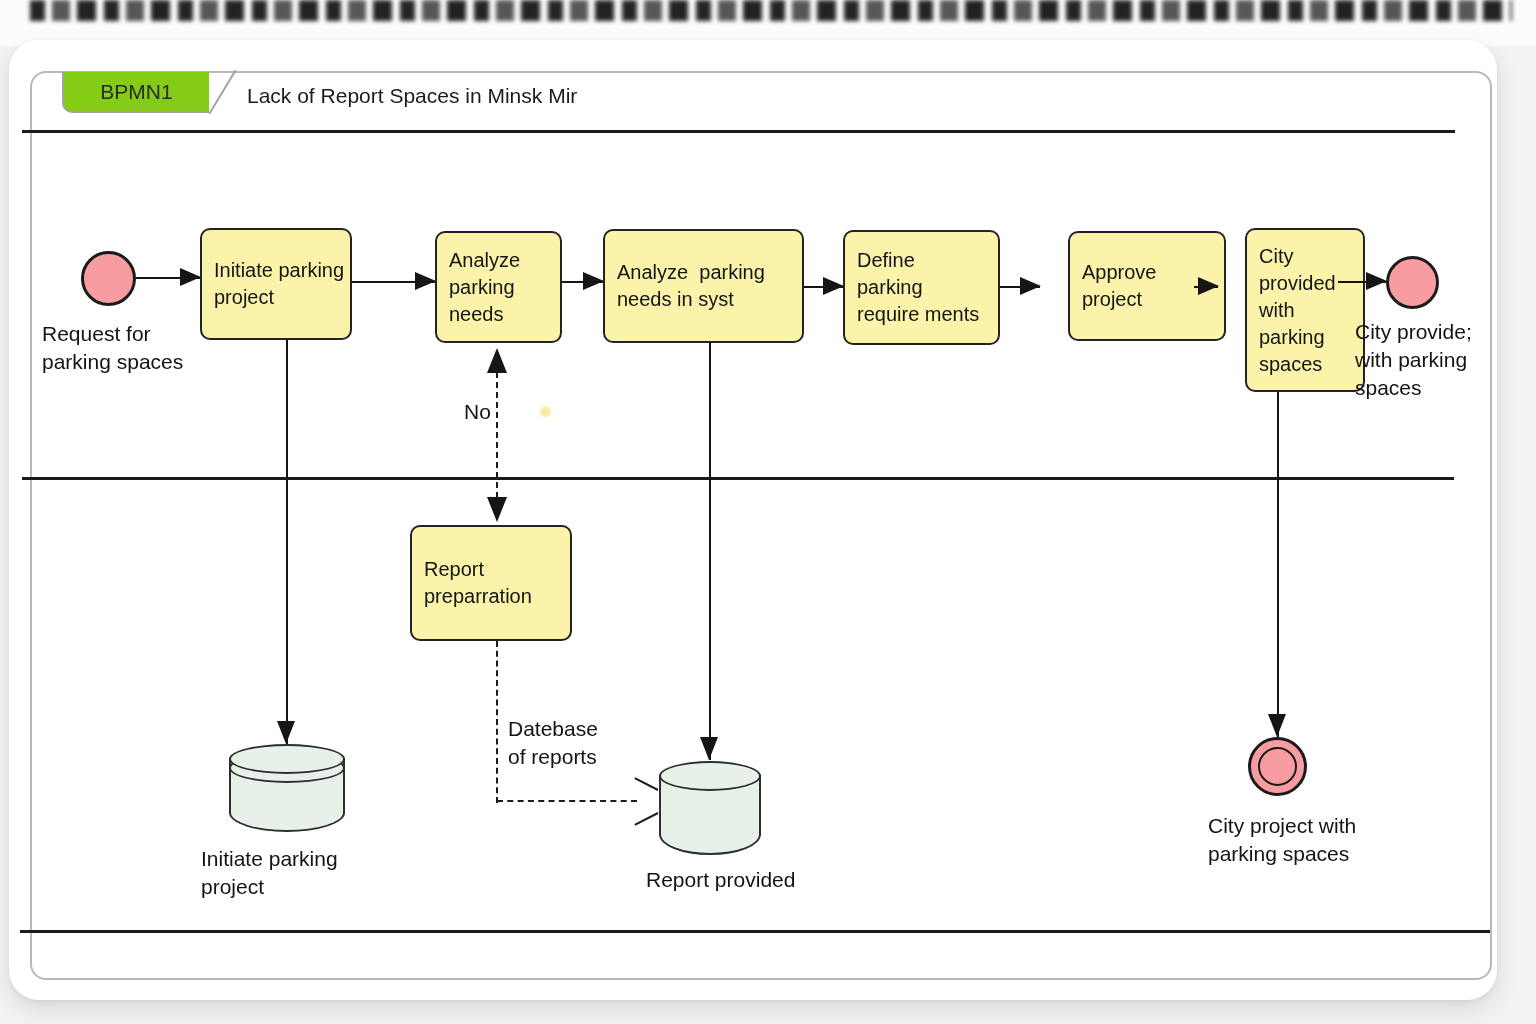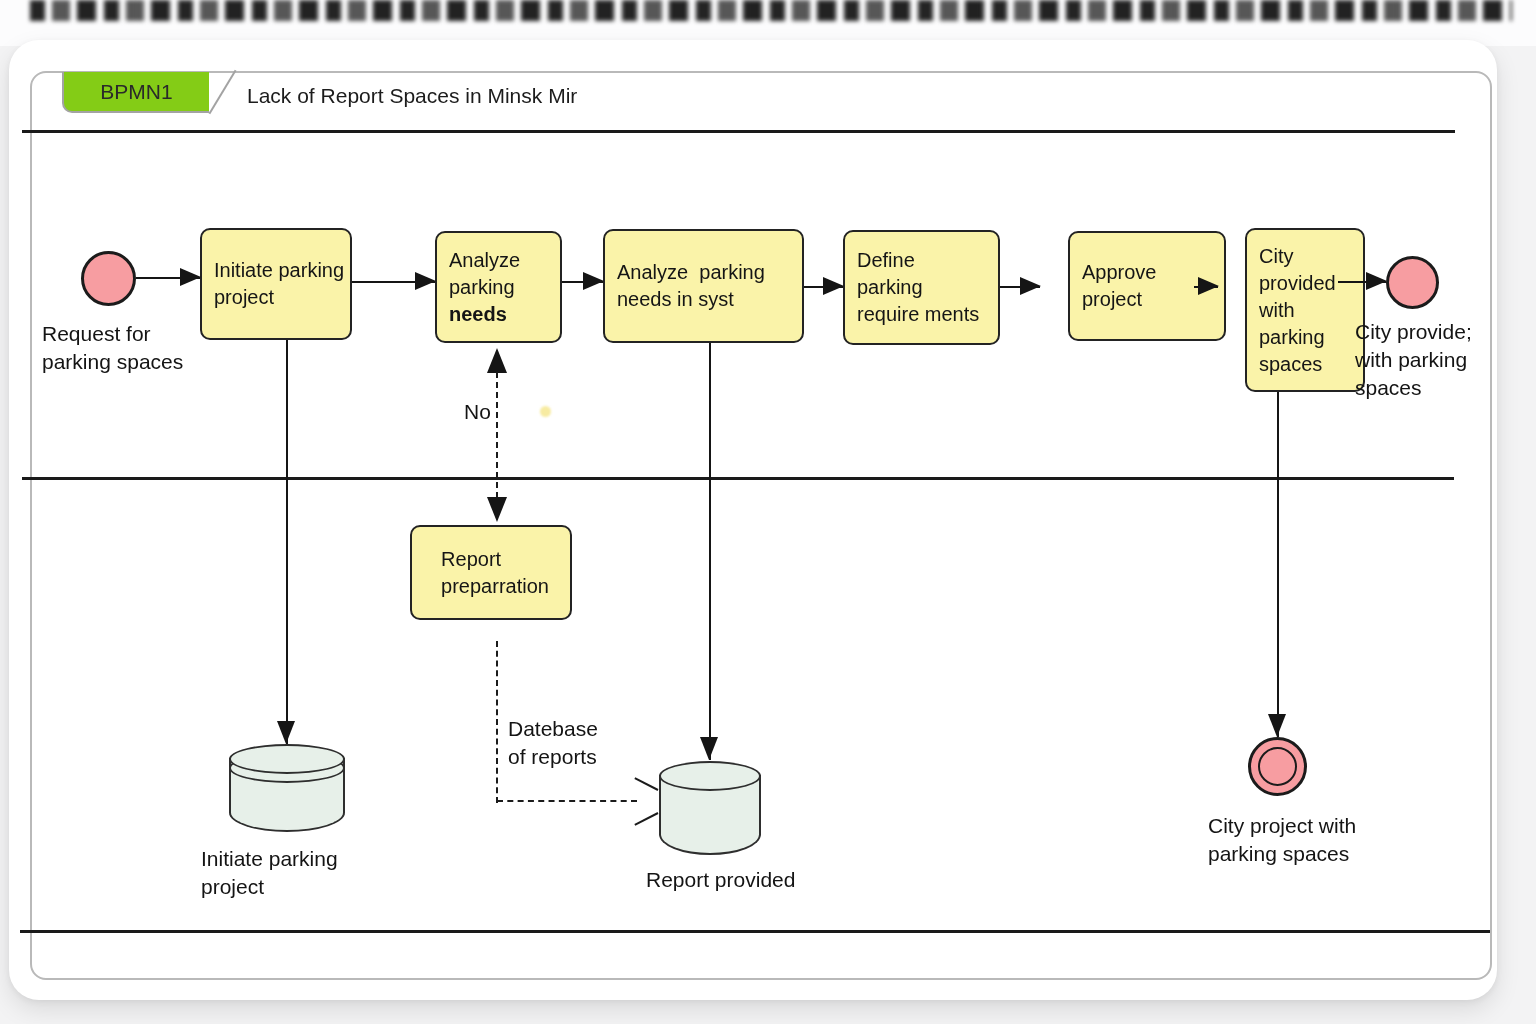--- a/index.html
+++ b/index.html
@@ -33,29 +33,29 @@
   .hline { height:2.5px; }
 
   
   .lbl { font-size:21px; line-height:28px; white-space:pre-wrap; color:#141414; }
 
   
   .task { background:#faf3a9; border:2.5px solid #232323; border-radius:10px;
     display:flex; align-items:center; overflow:hidden; padding-left:12px; padding-right:4px;
     font-size:20px; line-height:27px; }
   .task span { white-space:pre-wrap; }
-  .task .bold { font-weight:bold; }
+  .task .bold { font-weight:normal; }
 
   .t1 { left:200px; top:228px; width:152px; height:112px; }
   .t2 { left:435px; top:231px; width:127px; height:112px; }
   .t3 { left:603px; top:229px; width:201px; height:114px; }
   .t4 { left:843px; top:230px; width:157px; height:115px; }
   .t5 { left:1040px; top:231px; width:158px; height:110px;margin-left:28px; }
   .t6 { left:1218px; top:228px; width:120px; height:164px;margin-left:27px; }
-  .t-report { left:410px; top:525px; width:162px; height:95px;justify-content:center; }
+  .t-report { left:410px; top:525px; width:162px; height:116px; }
 
   
   .event { border-radius:50%; background:#f79da1; border:3px solid #1b1b1b; }
   .ev-start { left:81px; top:251px; width:55px; height:55px; }
   .ev-end1  { left:1386px; top:256px; width:53px; height:53px; }
   .ev-end2  { left:1248px; top:737px; width:59px; height:59px; }
   .ev-ring  { position:absolute; left:7px; top:7px; right:7px; bottom:7px; border:2.5px solid #1b1b1b; border-radius:50%; }
 
   
   .harrow { height:0; border-top:2.5px solid #151515; }

